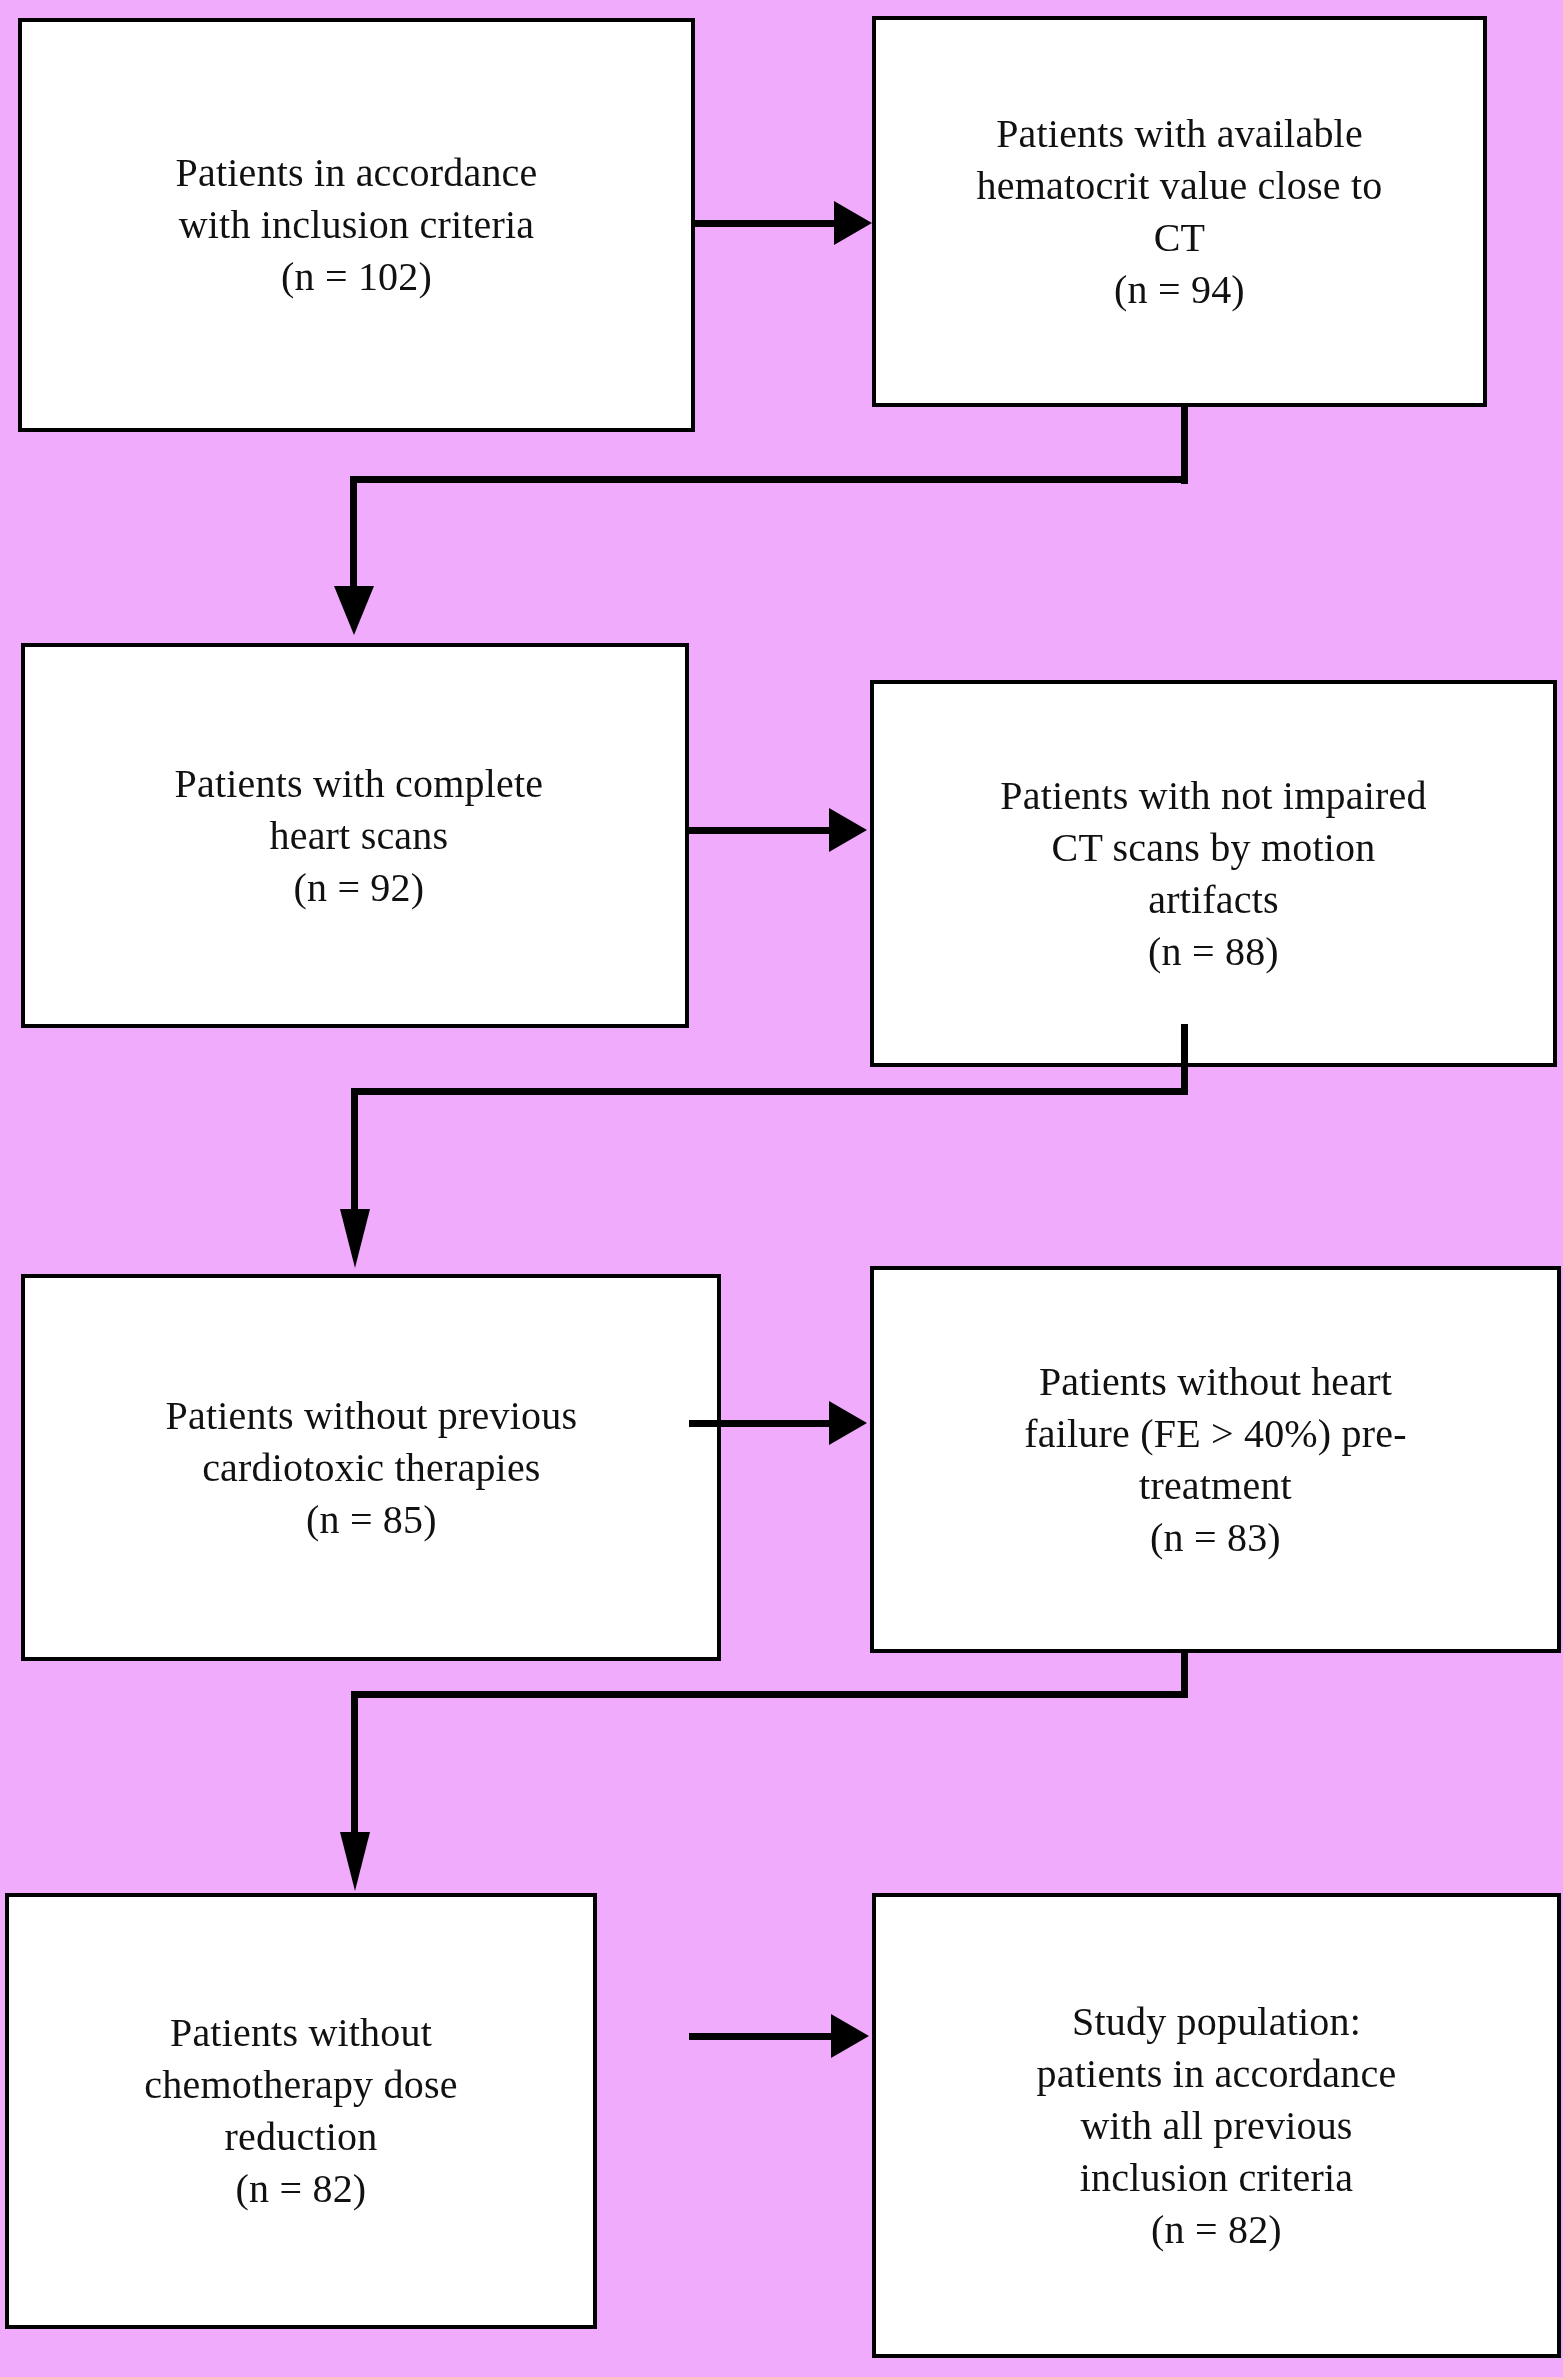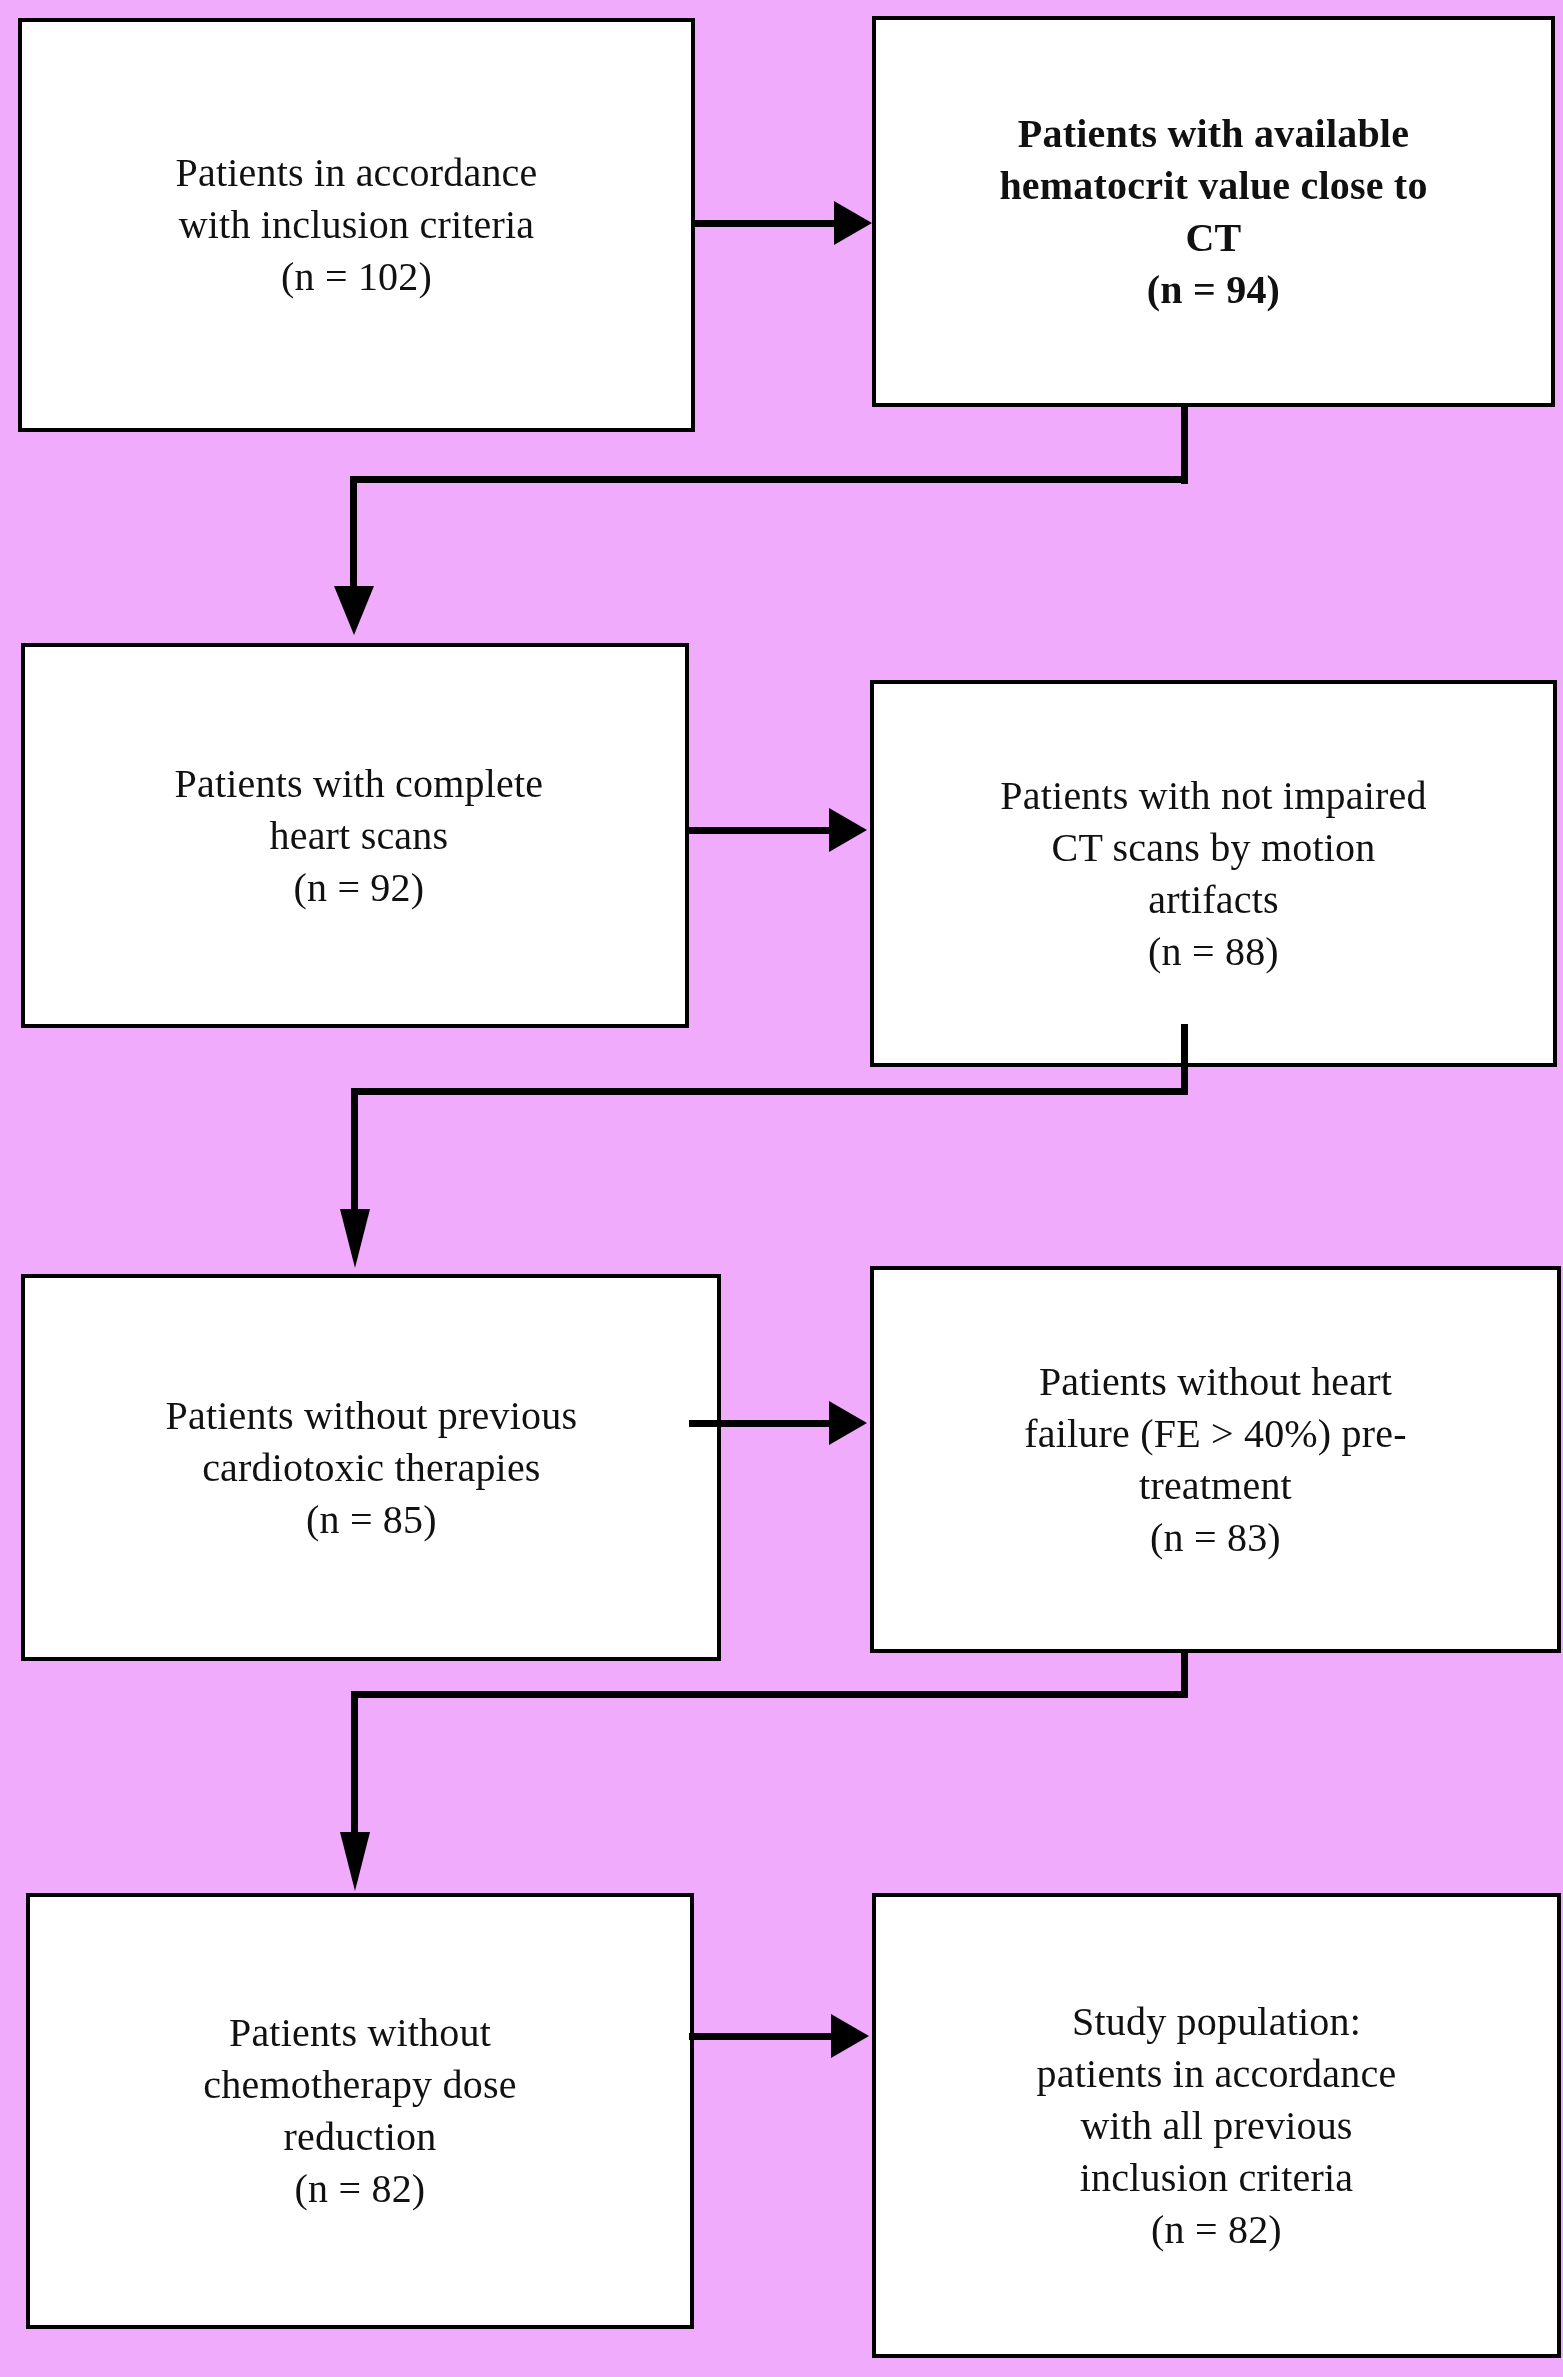--- a/index.html
+++ b/index.html
@@ -78,21 +78,21 @@
 <body>
 
 <div id="canvas">
 
   <div class="flow-box" style="left:18px; top:18px; width:677px; height:414px;">
     <span class="box-text">Patients in accordance
 with inclusion criteria
 (n = 102)</span>
   </div>
 
-  <div class="flow-box" style="left:872px; top:16.4px; width:683px; height:391px;font-weight:bold;">
+  <div class="flow-box" style="left:872px; top:16.4px; width:615px; height:391px;">
     <span class="box-text">Patients with available
 hematocrit value close to
 CT
 (n = 94)</span>
   </div>
 
   <div class="conn conn-h" style="left:695px; top:220px; width:144px;"></div>
   <div class="arrow-right" style="left:834px; top:201px;"></div>
 
   <div class="conn conn-v" style="left:1181px; top:405px; height:79px;"></div>
@@ -135,21 +135,21 @@
   </div>
 
   <div class="conn conn-h" style="left:689px; top:1420px; width:141px;"></div>
   <div class="arrow-right" style="left:829px; top:1401px;"></div>
 
   <div class="conn conn-v" style="left:1181px; top:1651px; height:46px;"></div>
   <div class="conn conn-h" style="left:351px; top:1691px; width:837px;"></div>
   <div class="conn conn-v" style="left:351px; top:1691px; height:141px;"></div>
   <div class="arrow-down slim" style="left:340px; top:1832px;"></div>
 
-  <div class="flow-box" style="left:26px; top:1893px; width:668px; height:436px;">
+  <div class="flow-box" style="left:5px; top:1893px; width:592px; height:436px;">
     <span class="box-text">Patients without
 chemotherapy dose
 reduction
 (n = 82)</span>
   </div>
 
   <div class="flow-box" style="left:872px; top:1893px; width:689px; height:465px;">
     <span class="box-text">Study population:
 patients in accordance
 with all previous

